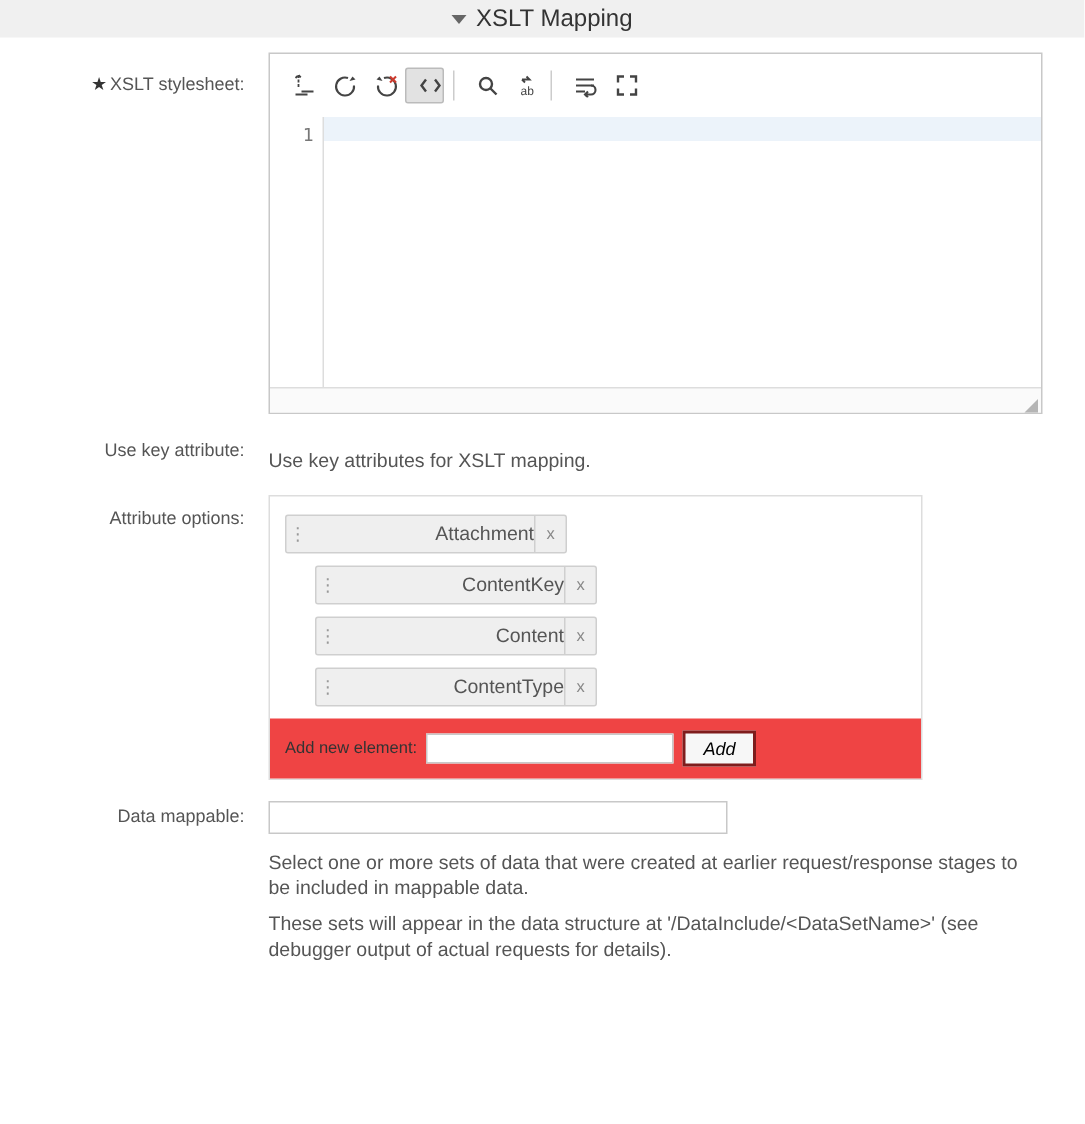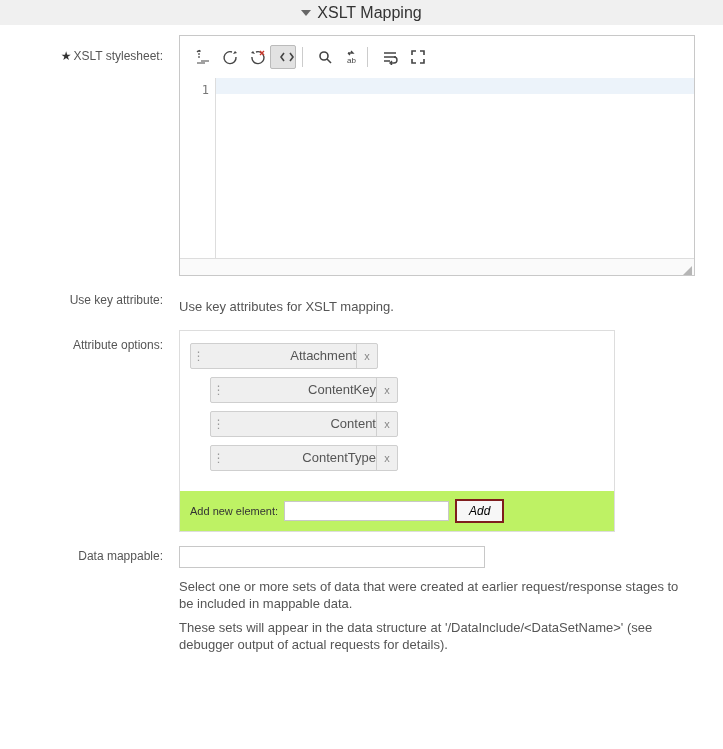--- a/index.html
+++ b/index.html
@@ -177,22 +177,22 @@
   }
   .attr-item .del {
     width:20px; height:100%;
     border-left:1px solid #cfcfcf;
     display:flex; align-items:center; justify-content:center;
     color:#888; font-size:11px;
   }
   .attr-item.parent { width: 186px; }
   .attr-item.child  { width: 186px; margin-left:20px; }
   .attr-add {
-    background:#bef264;
-    margin: 20px -10px 0 -10px;
+    background:#ef4444;
+    margin: 8px -10px 0 -10px;
     padding: 8px 10px;
     display:flex; align-items:center; gap:6px;
     font-size:11px; color:#333;
   }
   .attr-add input {
     flex:0 0 160px;
     border:1px solid #c8c8c8;
     height:20px;
     box-sizing:border-box;
     font-size:12px;

